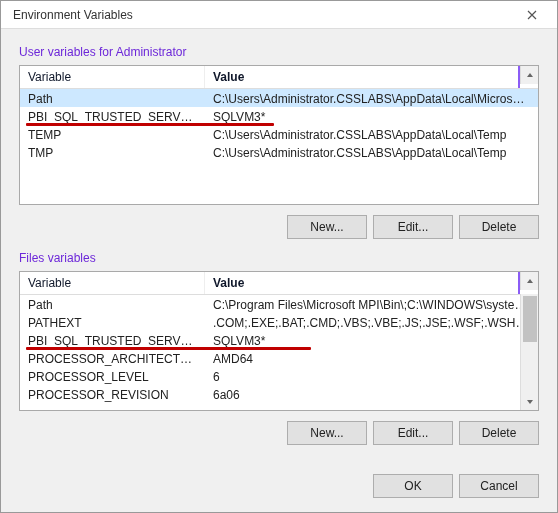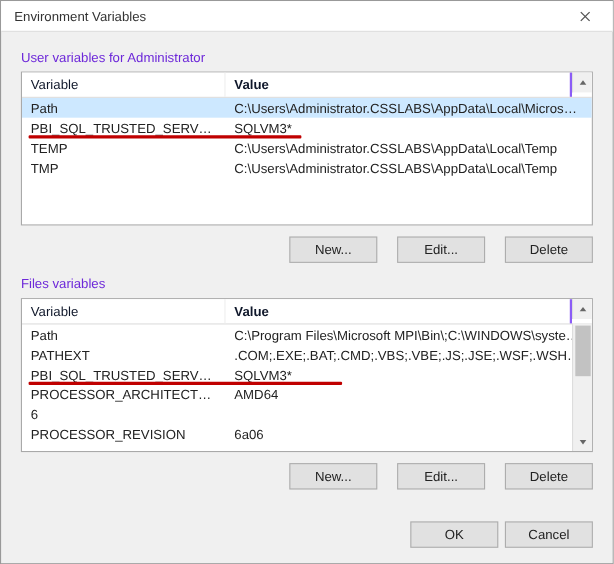--- a/index.html
+++ b/index.html
@@ -111,21 +111,21 @@
     .cell.val { flex: 1; }
     .underline-red {
       position: absolute;
       height: 2.5px;
       background: #c00000;
       border-radius: 1px;
     }
     .btn-row {
       display: flex;
       justify-content: flex-end;
-      gap: 18px;
+      gap: 6px;
       margin: 10px 0 4px 0;
     }
     .btn {
       width: 80px;
       height: 24px;
       background: #e1e1e1;
       border: 1px solid #adadad;
       color: #222;
       cursor: pointer;
       display: flex;
@@ -244,20 +244,21 @@
           </div>
           <div class="row">
             <div class="cell var">PBI_SQL_TRUSTED_SERVERS</div>
             <div class="cell val">SQLVM3*</div>
           </div>
           <div class="row">
             <div class="cell var">PROCESSOR_ARCHITECTURE</div>
             <div class="cell val">AMD64</div>
           </div>
           <div class="row">
+            <div class="cell var">PROCESSOR_LEVEL</div>
             <div class="cell val">6</div>
           </div>
           <div class="row">
             <div class="cell var">PROCESSOR_REVISION</div>
             <div class="cell val">6a06</div>
           </div>
         </div>
       <div class="scrollbar">
         <div class="scroll-thumb" style="height:46px; margin-top:2px;"></div>
         <div class="scroll-arrow">

